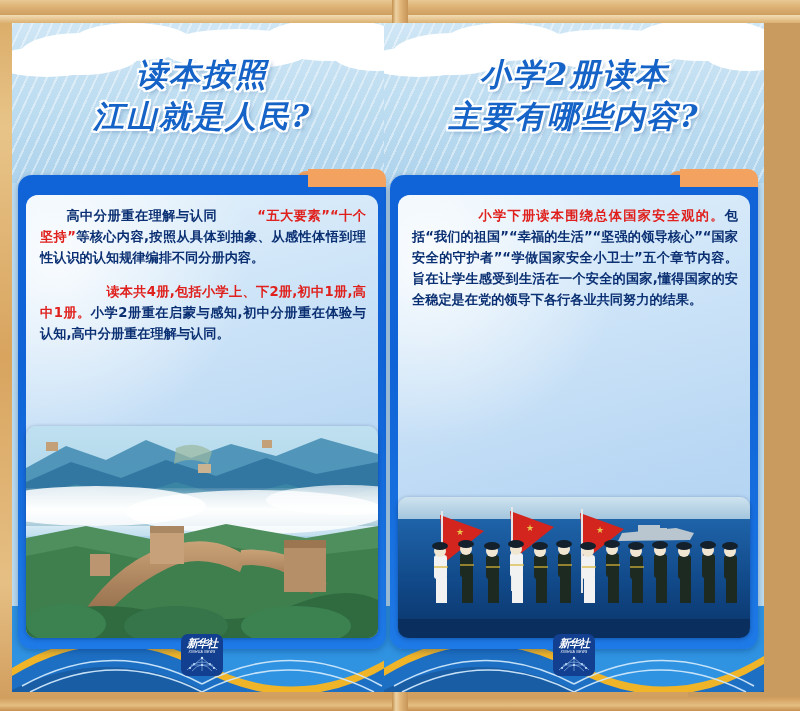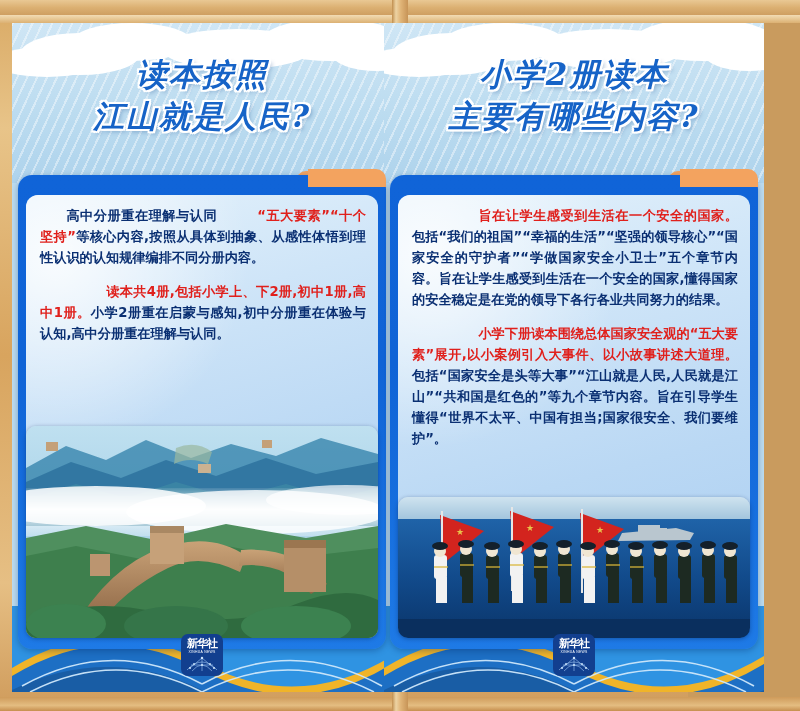--- a/index.html
+++ b/index.html
@@ -123,21 +123,21 @@
   .photo{
     position:absolute;left:8px;width:352px;border-radius:10px;overflow:hidden;
     box-shadow:0 1px 4px rgba(0,30,80,.4);
   }
   .photo-left{top:255px;height:212px;}
   .photo-right{top:326px;height:141px;}
 
   
   .footer{
     position:absolute;left:0;bottom:0;width:380px;height:86px;
-    background:#0c4a6e;overflow:hidden;
+    background:#0c4a6e;overflow:hidden;font-style:italic;
   }
   .logo{
     position:absolute;left:50%;margin-left:-21px;bottom:16px;
     width:42px;height:42px;background:#123f8f;border-radius:7px;
     z-index:9;display:flex;flex-direction:column;align-items:center;justify-content:flex-start;
     padding-top:4px;box-sizing:border-box;
   }
   .logo .cn{color:#fff;font-size:11px;font-weight:bold;letter-spacing:-1px;line-height:11px;
             font-family:"DejaVu Sans","Liberation Sans",sans-serif;}
   .logo .en{color:#fff;font-size:3.4px;letter-spacing:.3px;margin-top:1px;}
@@ -277,22 +277,21 @@
       <span class="ln">小学2册读本</span>
       <span class="ln">主要有哪些内容?</span>
     </div>
 
     <div class="card">
       <div class="tab-orange"></div>
       <div class="card-blue"></div>
       <div class="card-inner">
         <div class="sheen"></div>
         <div class="body-text">
-            <p><span class="hl">旨在让学生感受到生活在一个安全的国家。</span><span>包括“我们的祖国”“幸福的生活”“坚强的领导核心”“国家安全的守护者”“学做国家安全小卫士”五个章节内容。旨在让学生感受到生活在一个安全的国家,懂得国家的安全稳定是在党的领导下各行各业共同努力的结果。</span></p>
-            <p><span class="hl">小学下册读本围绕总体国家安全观的“五大要素”展开,以小案例引入大事件、以小故事讲述大道理。</span><span>包括“国家安全是头等大事”“江山就是人民,人民就是江山”“共和国是红色的”等九个章节内容。旨在引导学生懂得“世界不太平、中国有担当;国家很安全、我们要维护”。</span></p>
+            <p><span class="hl">小学下册读本围绕总体国家安全观的。</span><span>包括“我们的祖国”“幸福的生活”“坚强的领导核心”“国家安全的守护者”“学做国家安全小卫士”五个章节内容。旨在让学生感受到生活在一个安全的国家,懂得国家的安全稳定是在党的领导下各行各业共同努力的结果。</span></p>
           </div>
       </div>
 
       <div class="photo photo-right">
         <svg width="352" height="141" viewBox="0 0 352 141" preserveAspectRatio="none">
           <defs>
             <linearGradient id="seaSky" x1="0" y1="0" x2="0" y2="1">
               <stop offset="0%" stop-color="#cfe3ef"></stop>
                 <stop offset="100%" stop-color="#9fc3dc"></stop>
             </linearGradient>

